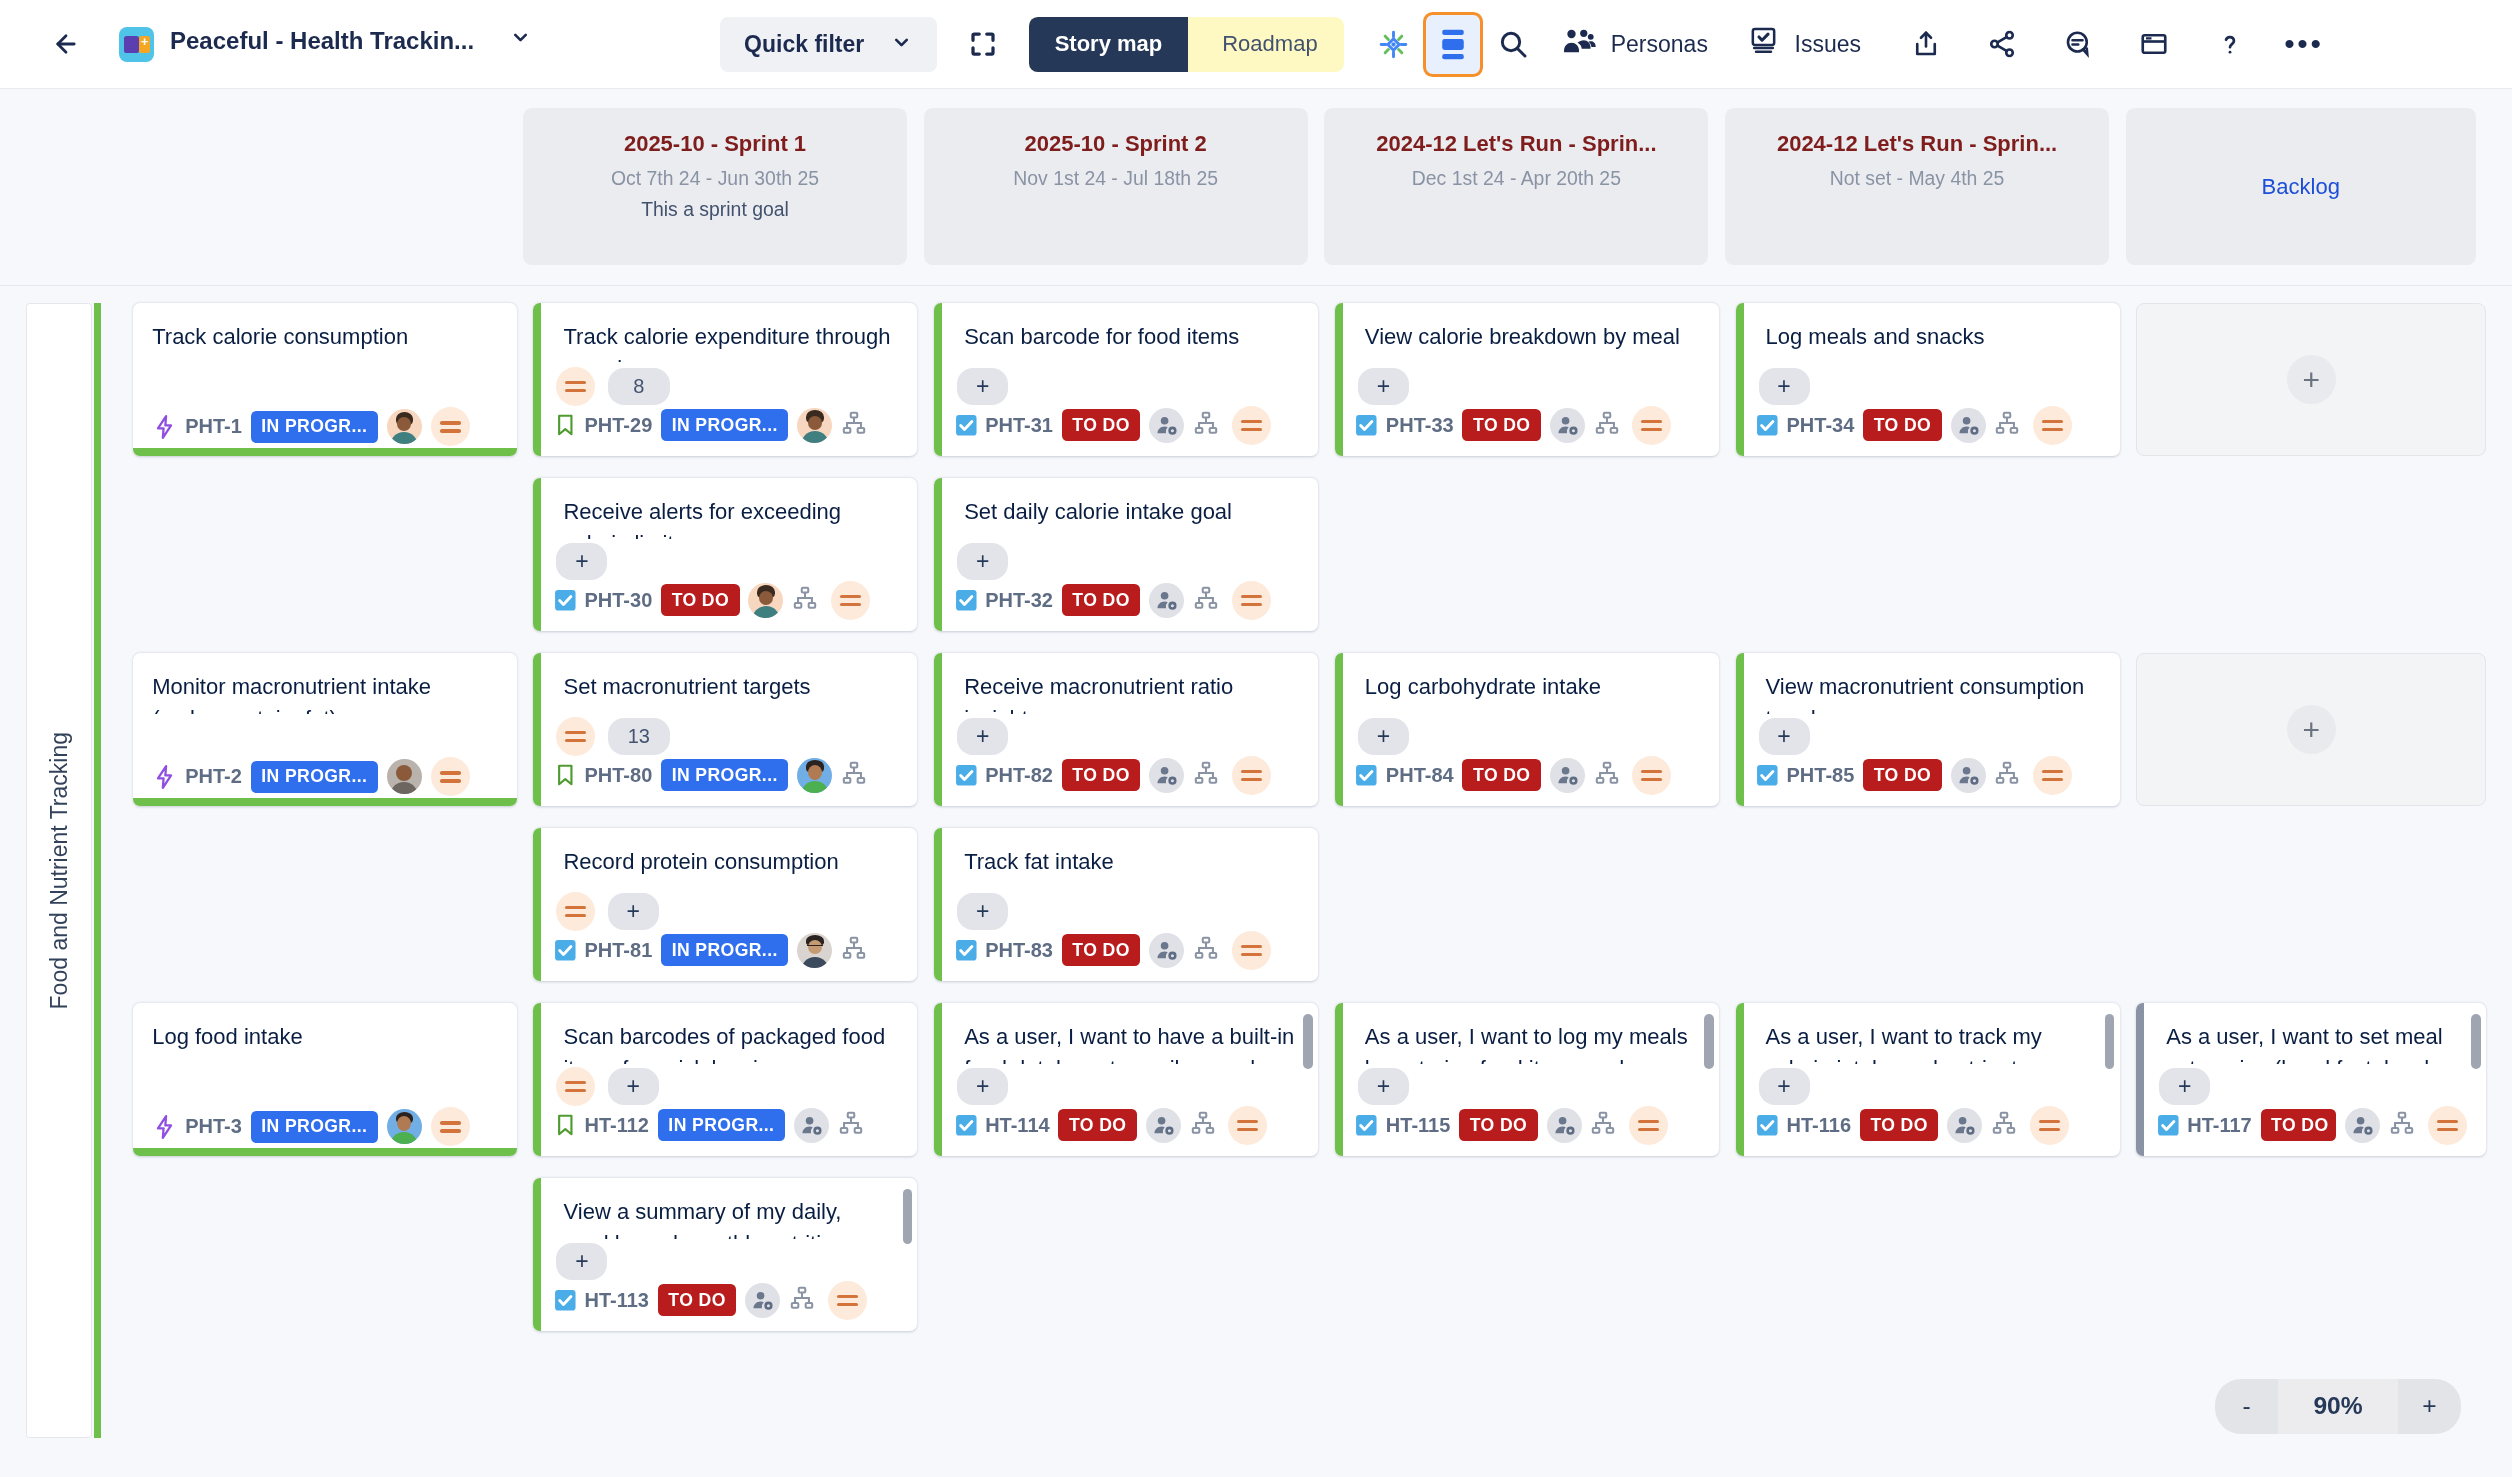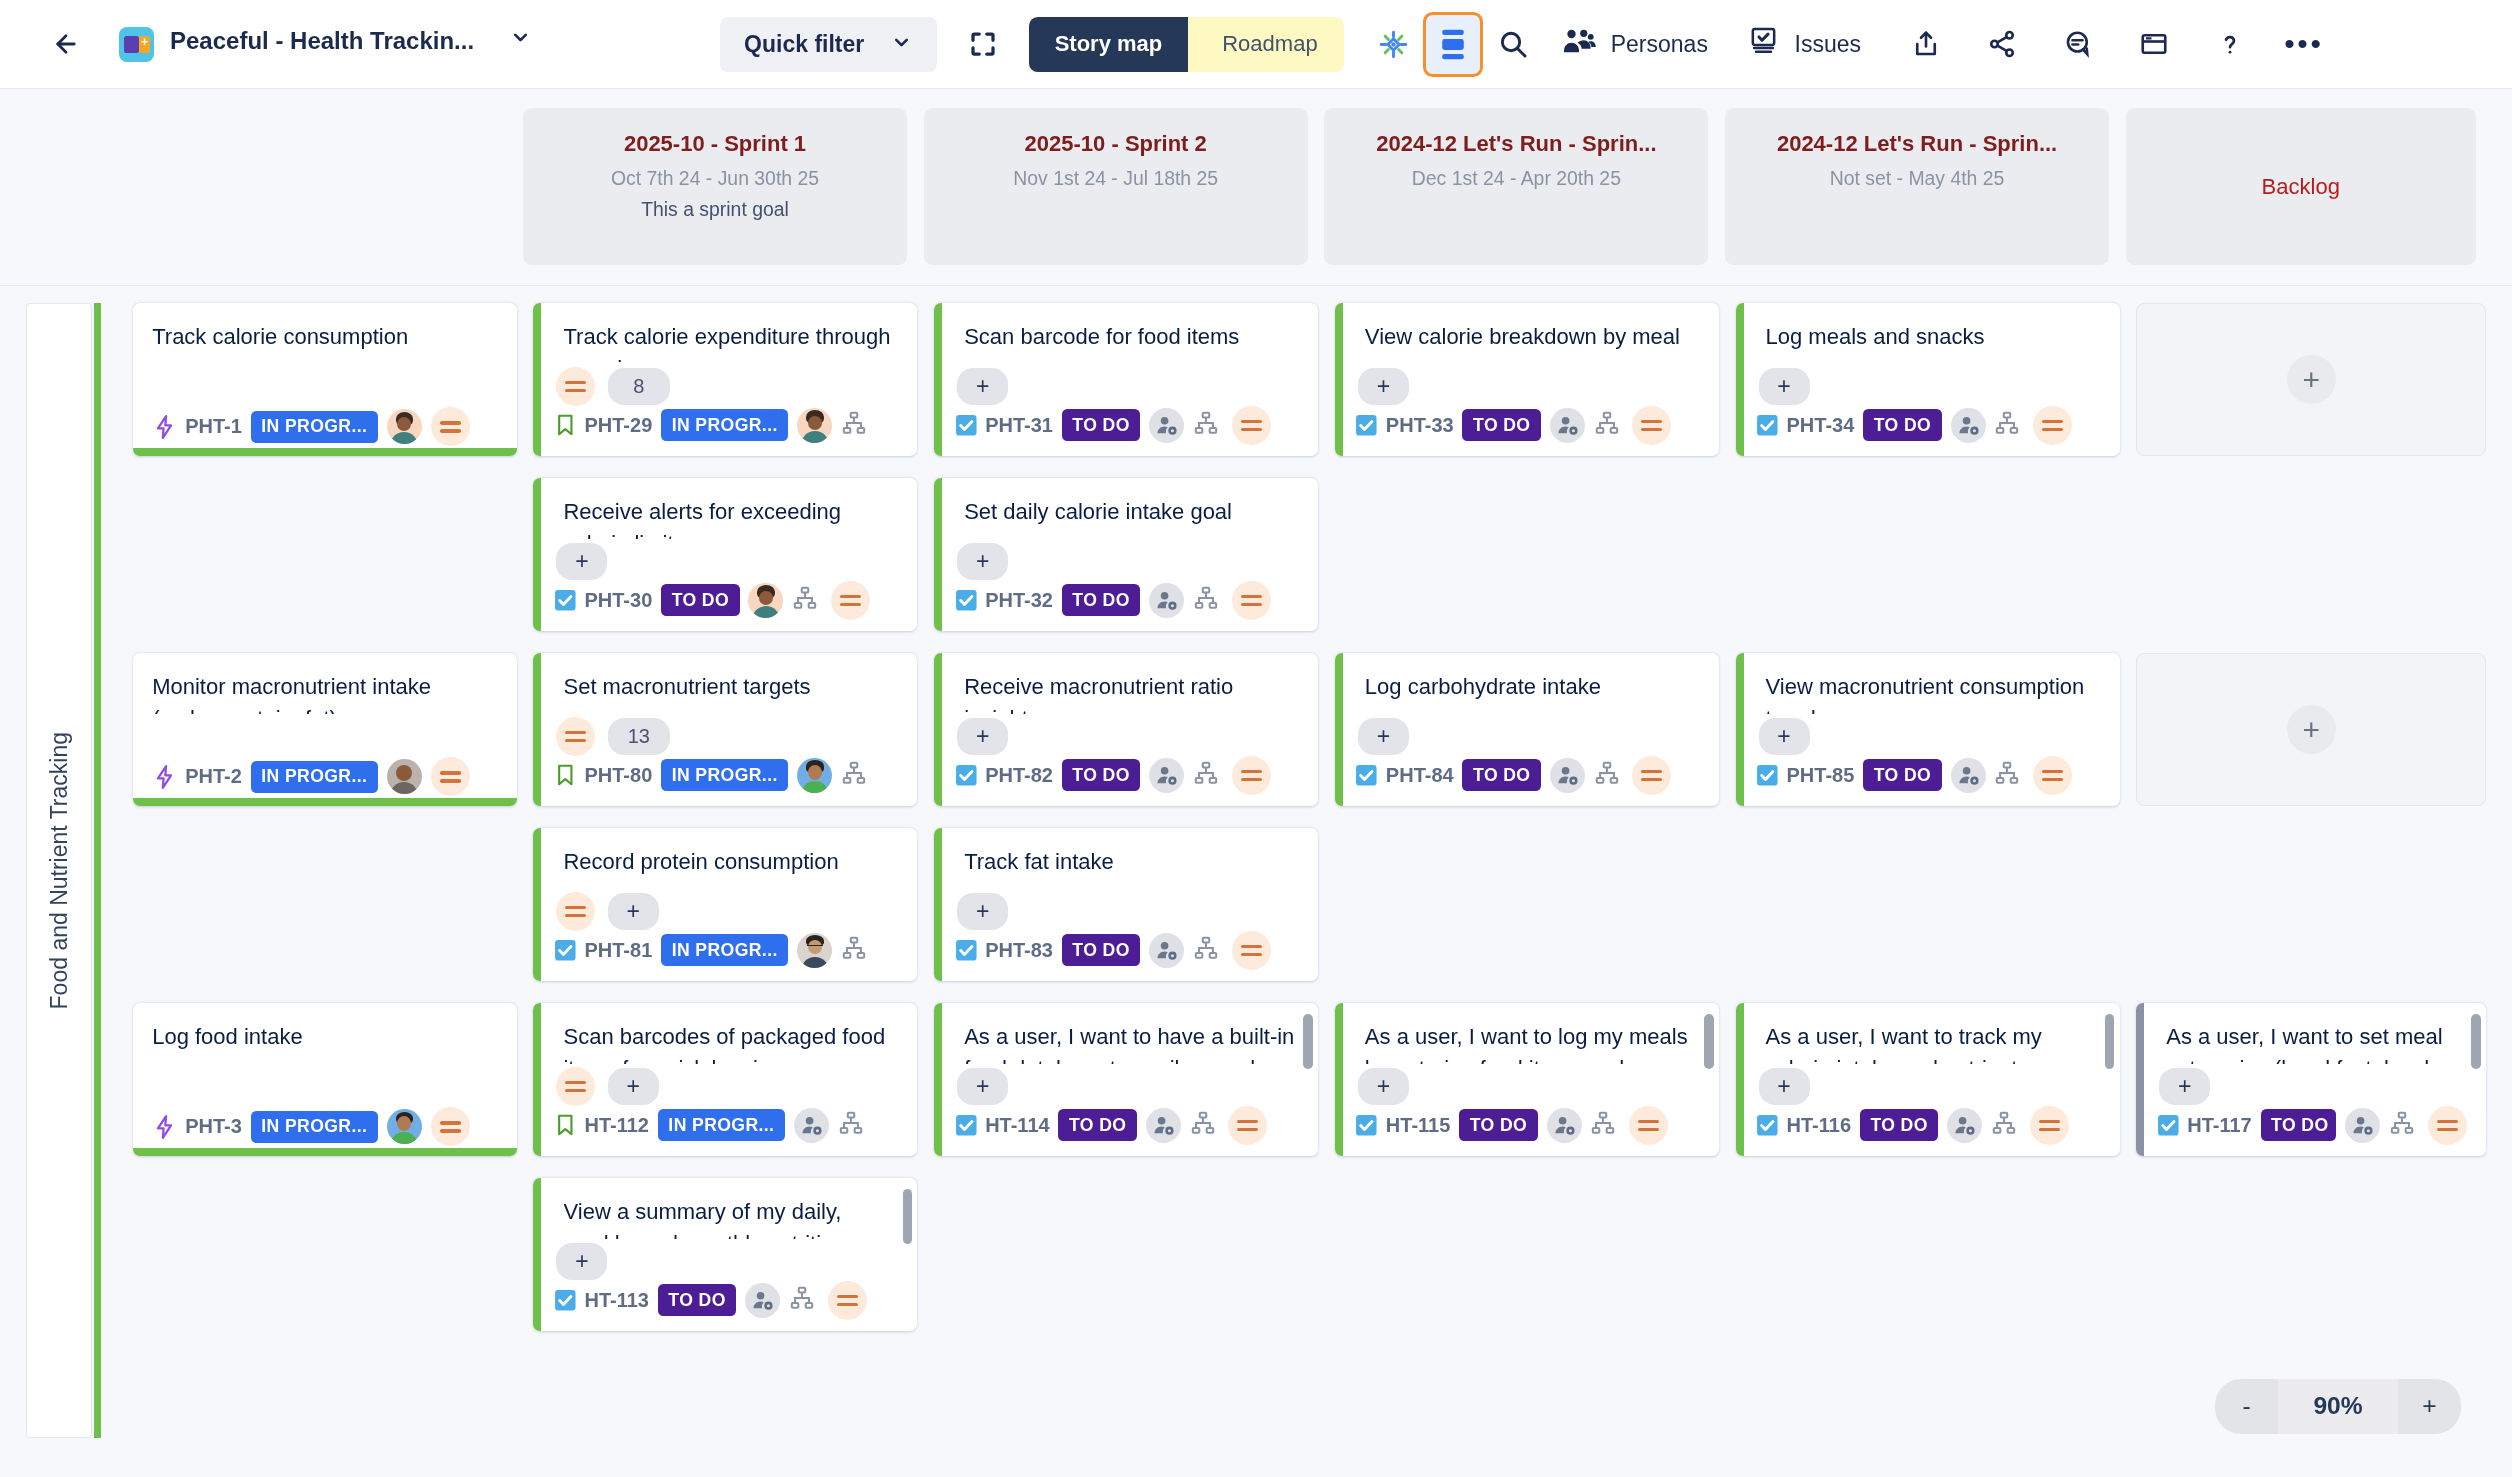--- a/index.html
+++ b/index.html
@@ -68,21 +68,21 @@
     width:384px;flex:none;margin-right:16.7px;
     background:#ebecf0;border-radius:8.8px;
     height:157px;padding:23px 12.3px 0;text-align:center;
   }
   .sprint-name{font-size:22px;font-weight:bold;color:#7f1d1d;white-space:nowrap;overflow:hidden;text-overflow:ellipsis;}
   .sprint-dates{font-size:19.4px;color:#8993a4;margin-top:9.7px;}
   .sprint-goal{font-size:19.4px;color:#42526e;margin-top:8px;}
   .backlog-cell{
     width:350px;flex:none;background:#ebecf0;border-radius:8.8px;height:157px;
     display:flex;align-items:center;justify-content:center;
-    font-size:22px;color:#b91c1c;
+    font-size:22px;color:#1d4ed8;
   }
 
   
   .board{position:relative;height:1196px;overflow:hidden;}
   .swimlane{display:flex;padding-top:17.6px;}
   .lane-label{
     width:66px;flex:none;background:#fff;border:0.9px solid #e4e6ec;border-radius:3.5px;
     margin-left:26px; height:1135px;
     display:flex;align-items:center;justify-content:center;
   }
@@ -128,21 +128,21 @@
   }
   .pts.plus{font-size:23px;color:#253858;min-width:51px;}
   .type-icon{flex:none;display:flex;align-items:center;}
   .key{font-size:20px;font-weight:bold;color:#5e6c84;white-space:nowrap;margin-left:-1.8px;}
   .badge{
     border-radius:5.3px;padding:0 10.6px;height:32px;display:flex;align-items:center;
     font-size:17.6px;font-weight:bold;color:#fff;letter-spacing:0.4px;white-space:nowrap;
     max-width:130px;overflow:hidden;
   }
   .badge.prog{background:#2f6fed;}
-  .badge.todo{background:#4c1d95;}
+  .badge.todo{background:#b91c1c;}
   .avatar{width:35px;height:35px;border-radius:50%;flex:none;overflow:hidden;position:relative;}
   .avatar.unassigned{background:#dfe1e6;display:flex;align-items:center;justify-content:center;}
   .mini{width:30px;height:30px;flex:none;}
   .scrollthumb{position:absolute;right:5.3px;top:10.6px;width:9.7px;height:55px;background:#9fa6b2;border-radius:5.3px;}
   .addcard{
     background:#f3f4f6;border:0.9px solid #e3e5ea;border-radius:8px;height:153px;
     display:flex;align-items:center;justify-content:center;
   }
   .addcard .circ{
     width:49px;height:49px;border-radius:50%;background:#e9eaee;

